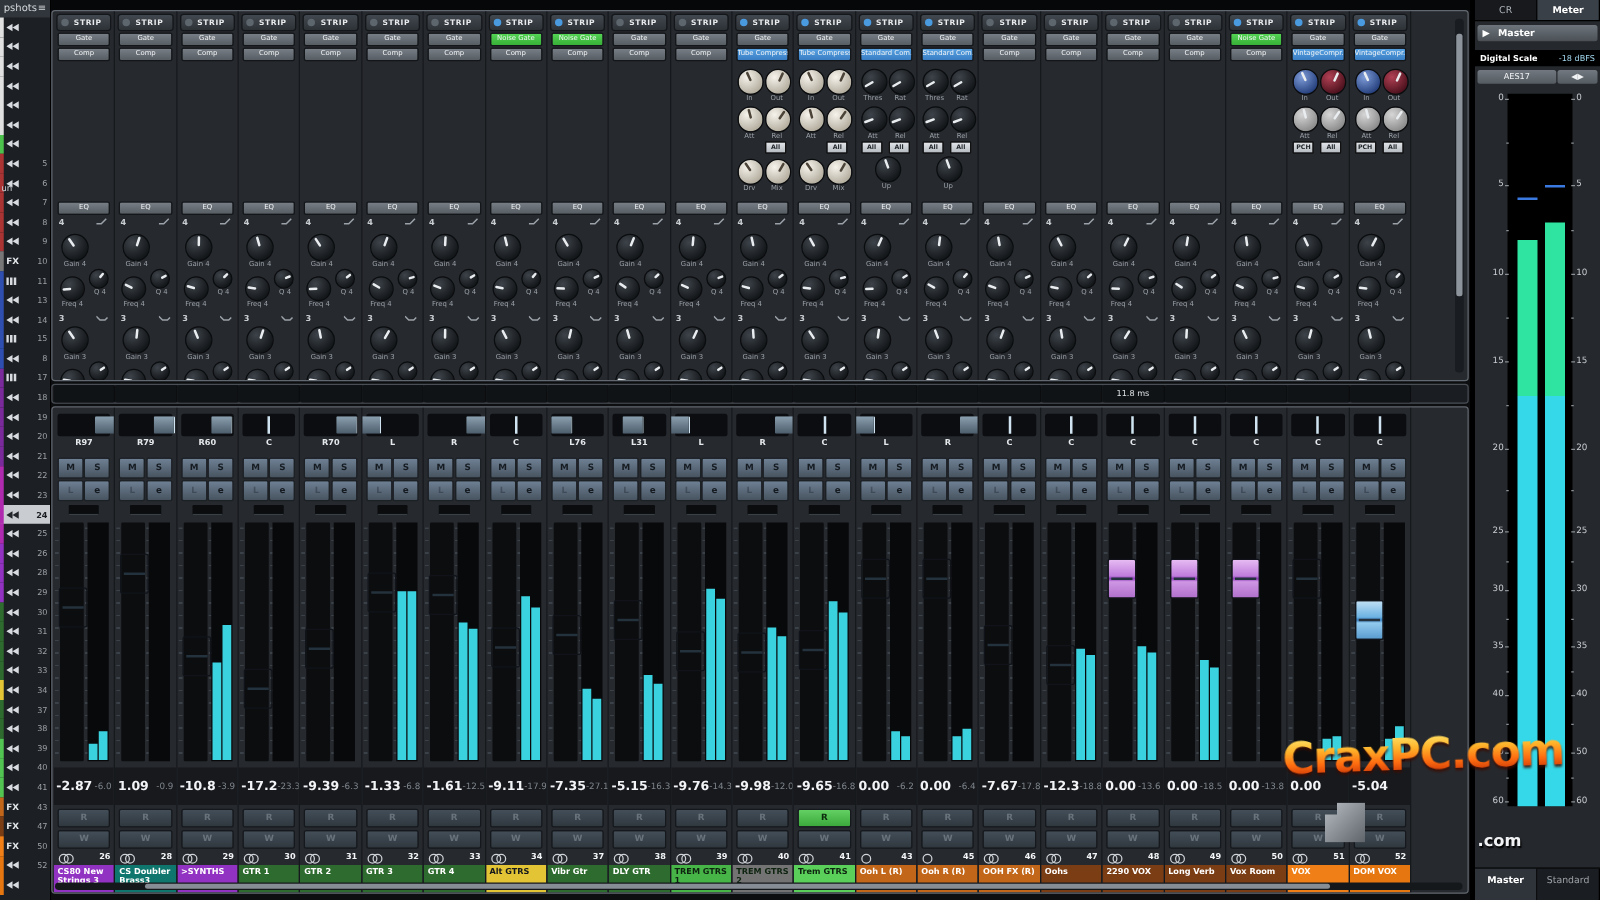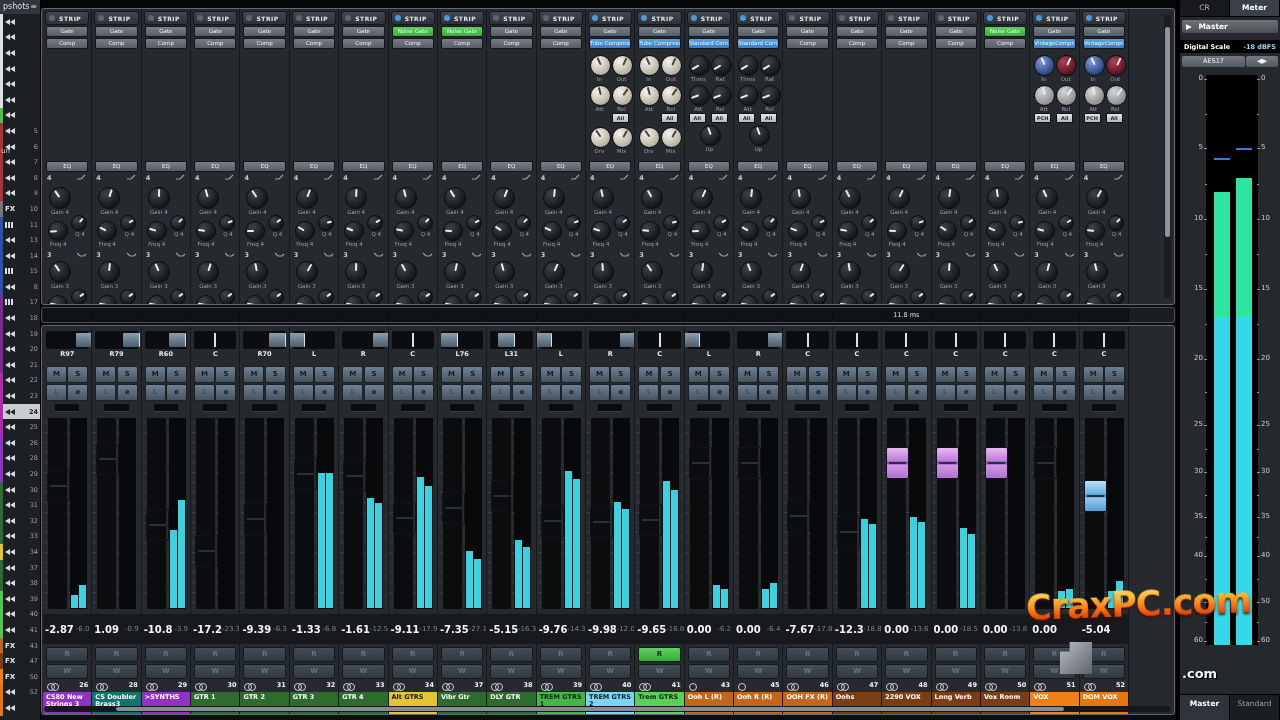--- a/index.html
+++ b/index.html
@@ -93,21 +93,21 @@
   
   #gap{position:absolute;left:1176px;top:0;width:4px;height:720px;background:#000;}
   #master{position:absolute;left:1180px;top:0;width:100px;height:720px;background:#25282d;}
   .mtabs{display:flex;height:16px;border-bottom:1px solid #000;}
   .mtab{flex:1;font-size:7.5px;text-align:center;line-height:16px;color:#aeb4ba;background:#17191d;border-right:1px solid #000;}
   .mtab.act{background:#3a4047;color:#fff;font-weight:bold;}
   .mhead{position:absolute;left:2px;right:2px;top:20px;height:13px;border-radius:2px;
     background:linear-gradient(180deg,#6d747b,#4a5056);color:#fff;font-size:7.5px;font-weight:bold;line-height:13px;padding-left:4px;}
   .mdig{position:absolute;left:0;right:0;top:40px;height:13px;background:#000;display:flex;justify-content:space-between;align-items:center;padding:0 4px;}
   .mdig .a{color:#fff;font-size:6.5px;font-weight:bold;}
-  .mdig .b{color:#9fd4ea;font-size:6.5px;font-weight:bold;}
+  .mdig .b{color:#9fd4ea;font-size:6.5px;}
   .mbtns{position:absolute;left:2px;right:2px;top:56px;height:11px;display:flex;gap:1px;}
   .mbtn{flex:1;background:linear-gradient(180deg,#71787f,#545b61);border-radius:2px;color:#f0f2f4;font-size:6.5px;text-align:center;line-height:11px;}
   .mm-slot{position:absolute;left:26px;top:75px;width:52px;height:570px;background:#000;}
   .mm-bar{position:absolute;bottom:0;width:16px;}
   .mm-peak{position:absolute;width:16px;height:2px;background:#3a7ae0;}
   .msc{position:absolute;font-size:7px;color:#c8cdd2;}
   .mtick{position:absolute;width:3px;height:1px;background:#8a9096;}
   .mrms{position:absolute;left:0;right:0;top:652px;height:40px;background:#14171a;border-top:1px solid #000;
     display:grid;grid-template-columns:1fr 1fr;text-align:center;padding-top:4px;box-sizing:border-box;}
   .mrms .lab{font-size:6.5px;font-weight:bold;color:#d0d4d8;}
@@ -1977,21 +1977,21 @@
               <span class="vmain">-9.98</span>
               <span class="vpeak">-12.0</span>
             </div>
             <div class="awbtn" style="top: 321px;">R</div>
             <div class="awbtn" style="top: 338px;">W</div>
             <div class="numrow">
               <div class="stico"></div>
               <div class="stico b"></div>
               <div class="cnum">40</div>
             </div>
-            <div class="namerow" style="background: #7dd3fc; color: rgb(14, 36, 16);">TREM GTRS 2</div>
+            <div class="namerow" style="background: #737373; color: rgb(14, 36, 16);">TREM GTRS 2</div>
           </div>
           <div class="lw-col">
             <div class="panbox">
               <div class="pancenter" style="left: calc(50% - 1px);"></div>
             </div>
             <div class="panlbl">C</div>
             <div class="sqbtn" style="left: 3px; width: 19px; top: 40px;">M</div>
             <div class="sqbtn" style="right: 3px; width: 19px; top: 40px;">S</div>
             <div class="sqbtn dim" style="left: 3px; width: 19px; top: 58px;">L</div>
             <div class="sqbtn" style="right: 3px; width: 19px; top: 58px;">e</div>

